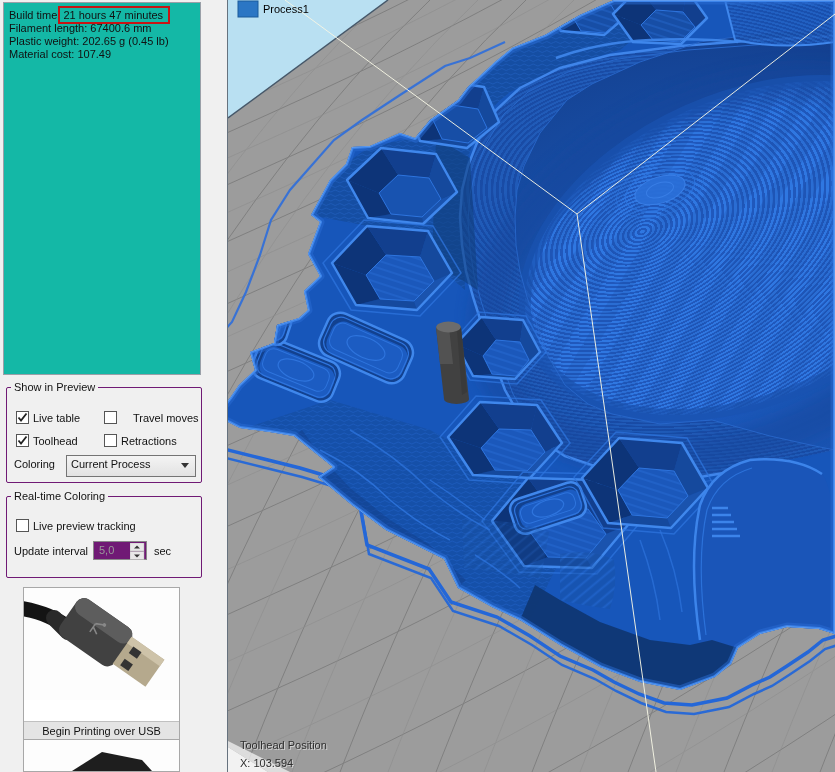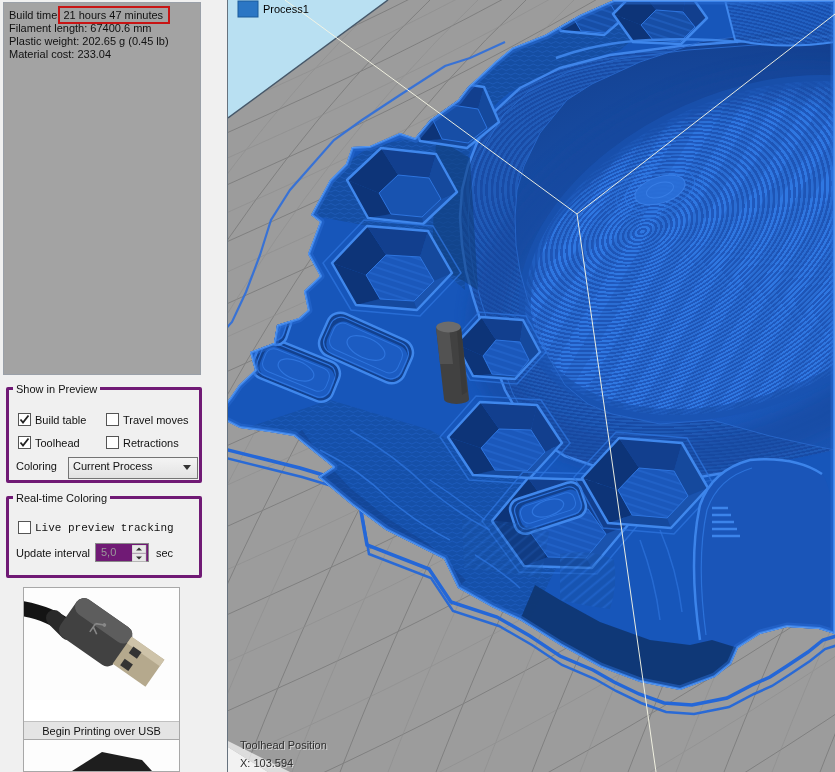--- a/index.html
+++ b/index.html
@@ -1,61 +1,61 @@
 <!DOCTYPE html>
 <html><head><meta charset="utf-8">
 <style>
 * { margin:0; padding:0; box-sizing:border-box; }
 body { width:835px; height:772px; font-family:"Liberation Sans",sans-serif; font-size:11px; color:#111; overflow:hidden; position:relative; background:#f0f0f0; }
 .panel { position:absolute; left:0; top:0; width:228px; height:772px; background:#f0f0f0; border-right:1px solid #66727e; }
-.stats { position:absolute; left:3px; top:2px; width:198px; height:373px; background:#a3a3a3; border:1px solid #9aa0a8; }
+.stats { position:absolute; left:3px; top:2px; width:198px; height:373px; background:#14b8a6; border:1px solid #9aa0a8; }
 .stats div { padding-left:5px; line-height:13px; }
 .redbox { position:absolute; left:54px; top:3px; width:112px; height:18px; border:2px solid #c81414; }
-.grp { position:absolute; left:6px; width:196px; border:3px solid #701a75; border-radius:2px; }
+.grp { position:absolute; left:6px; width:196px; border:1px solid #701a75; border-radius:2px; }
 .grplabel { position:absolute; top:-7px; left:4px; background:#f0f0f0; padding:0 3px; }
 .cb { position:absolute; width:13px; height:13px; background:#fff; border:1px solid #555; }
 .cblabel { position:absolute; white-space:nowrap; }
 .combo { position:absolute; left:59px; top:67px; width:130px; height:22px; border:1px solid #747474; background:linear-gradient(#f4f4f4,#e2e2e2); line-height:16px; padding-left:4px; }
 .combo .arr { position:absolute; right:6px; top:7px; width:0; height:0; border-left:4px solid transparent; border-right:4px solid transparent; border-top:5px solid #333; }
 .spin { position:absolute; left:86px; top:44px; width:54px; height:19px; border:1px solid #8a8a8a; background:#701a75; }
 .spin .val { position:absolute; left:5px; top:2px; color:#9a9a9a; }
 .spin .btns { position:absolute; right:1px; top:1px; width:15px; height:15px; }
 .imgbox { position:absolute; left:23px; width:157px; background:#fff; border:1px solid #a8a8a8; }
 .btnstrip { position:absolute; left:0; bottom:0; width:100%; height:19px; background:#e4e4e4; border-top:1px solid #c0c0c0; text-align:center; line-height:18px; }
 </style></head>
 <body>
 <div class="panel">
   <div class="stats">
     <div style="padding-top:6px">Build time: 21 hours 47 minutes</div>
     <div>Filament length: 67400.6 mm</div>
     <div>Plastic weight: 202.65 g (0.45 lb)</div>
-    <div>Material cost: 233.04</div>
+    <div>Material cost: 107.49</div>
     <div class="redbox"></div>
   </div>
   <div class="grp" style="top:387px; height:96px;">
     <div class="grplabel">Show in Preview</div>
     <div class="cb" style="left:9px; top:23px;"><svg width="11" height="11" viewBox="0 0 11 11">
           <path d="M1.5,5.5 4,8.5 9.5,1.5" fill="none" stroke="#222" stroke-width="1.8"></path>
         </svg></div>
-    <div class="cblabel" style="left:26px; top:24px;">Build table</div>
+    <div class="cblabel" style="left:26px; top:24px;">Live table</div>
     <div class="cb" style="left:97px; top:23px;"></div>
-    <div class="cblabel" style="left:114px; top:24px;">Travel moves</div>
+    <div class="cblabel" style="left:126px; top:24px;">Travel moves</div>
     <div class="cb" style="left:9px; top:46px;"><svg width="11" height="11" viewBox="0 0 11 11">
           <path d="M1.5,5.5 4,8.5 9.5,1.5" fill="none" stroke="#222" stroke-width="1.8"></path>
         </svg></div>
     <div class="cblabel" style="left:26px; top:47px;">Toolhead</div>
     <div class="cb" style="left:97px; top:46px;"></div>
     <div class="cblabel" style="left:114px; top:47px;">Retractions</div>
     <div class="cblabel" style="left:7px; top:70px;">Coloring</div>
     <div class="combo">Current Process<span class="arr"></span></div>
   </div>
   <div class="grp" style="top:496px; height:82px;">
     <div class="grplabel">Real-time Coloring</div>
     <div class="cb" style="left:9px; top:22px;"></div>
-    <div class="cblabel" style="left:26px; top:23px;font-family:Liberation Mono, monospace;">Live preview tracking</div>
+    <div class="cblabel" style="left:26px; top:23px;">Live preview tracking</div>
     <div class="cblabel" style="left:7px; top:48px;">Update interval</div>
     <div class="spin">
       <span class="val">5,0</span>
       <span class="btns">
         <svg width="15" height="17" viewBox="0 0 15 17">
           <rect x="0" y="0" width="14" height="8" fill="#e8e8e8" stroke="#b4b4b4" stroke-width="0.5"></rect>
           <rect x="0" y="8.5" width="14" height="8" fill="#e8e8e8" stroke="#b4b4b4" stroke-width="0.5"></rect>
           <path d="M4,5.5 7,2.5 10,5.5 Z" fill="#333"></path>
           <path d="M4,11.5 7,14.5 10,11.5 Z" fill="#333"></path>
         </svg>

